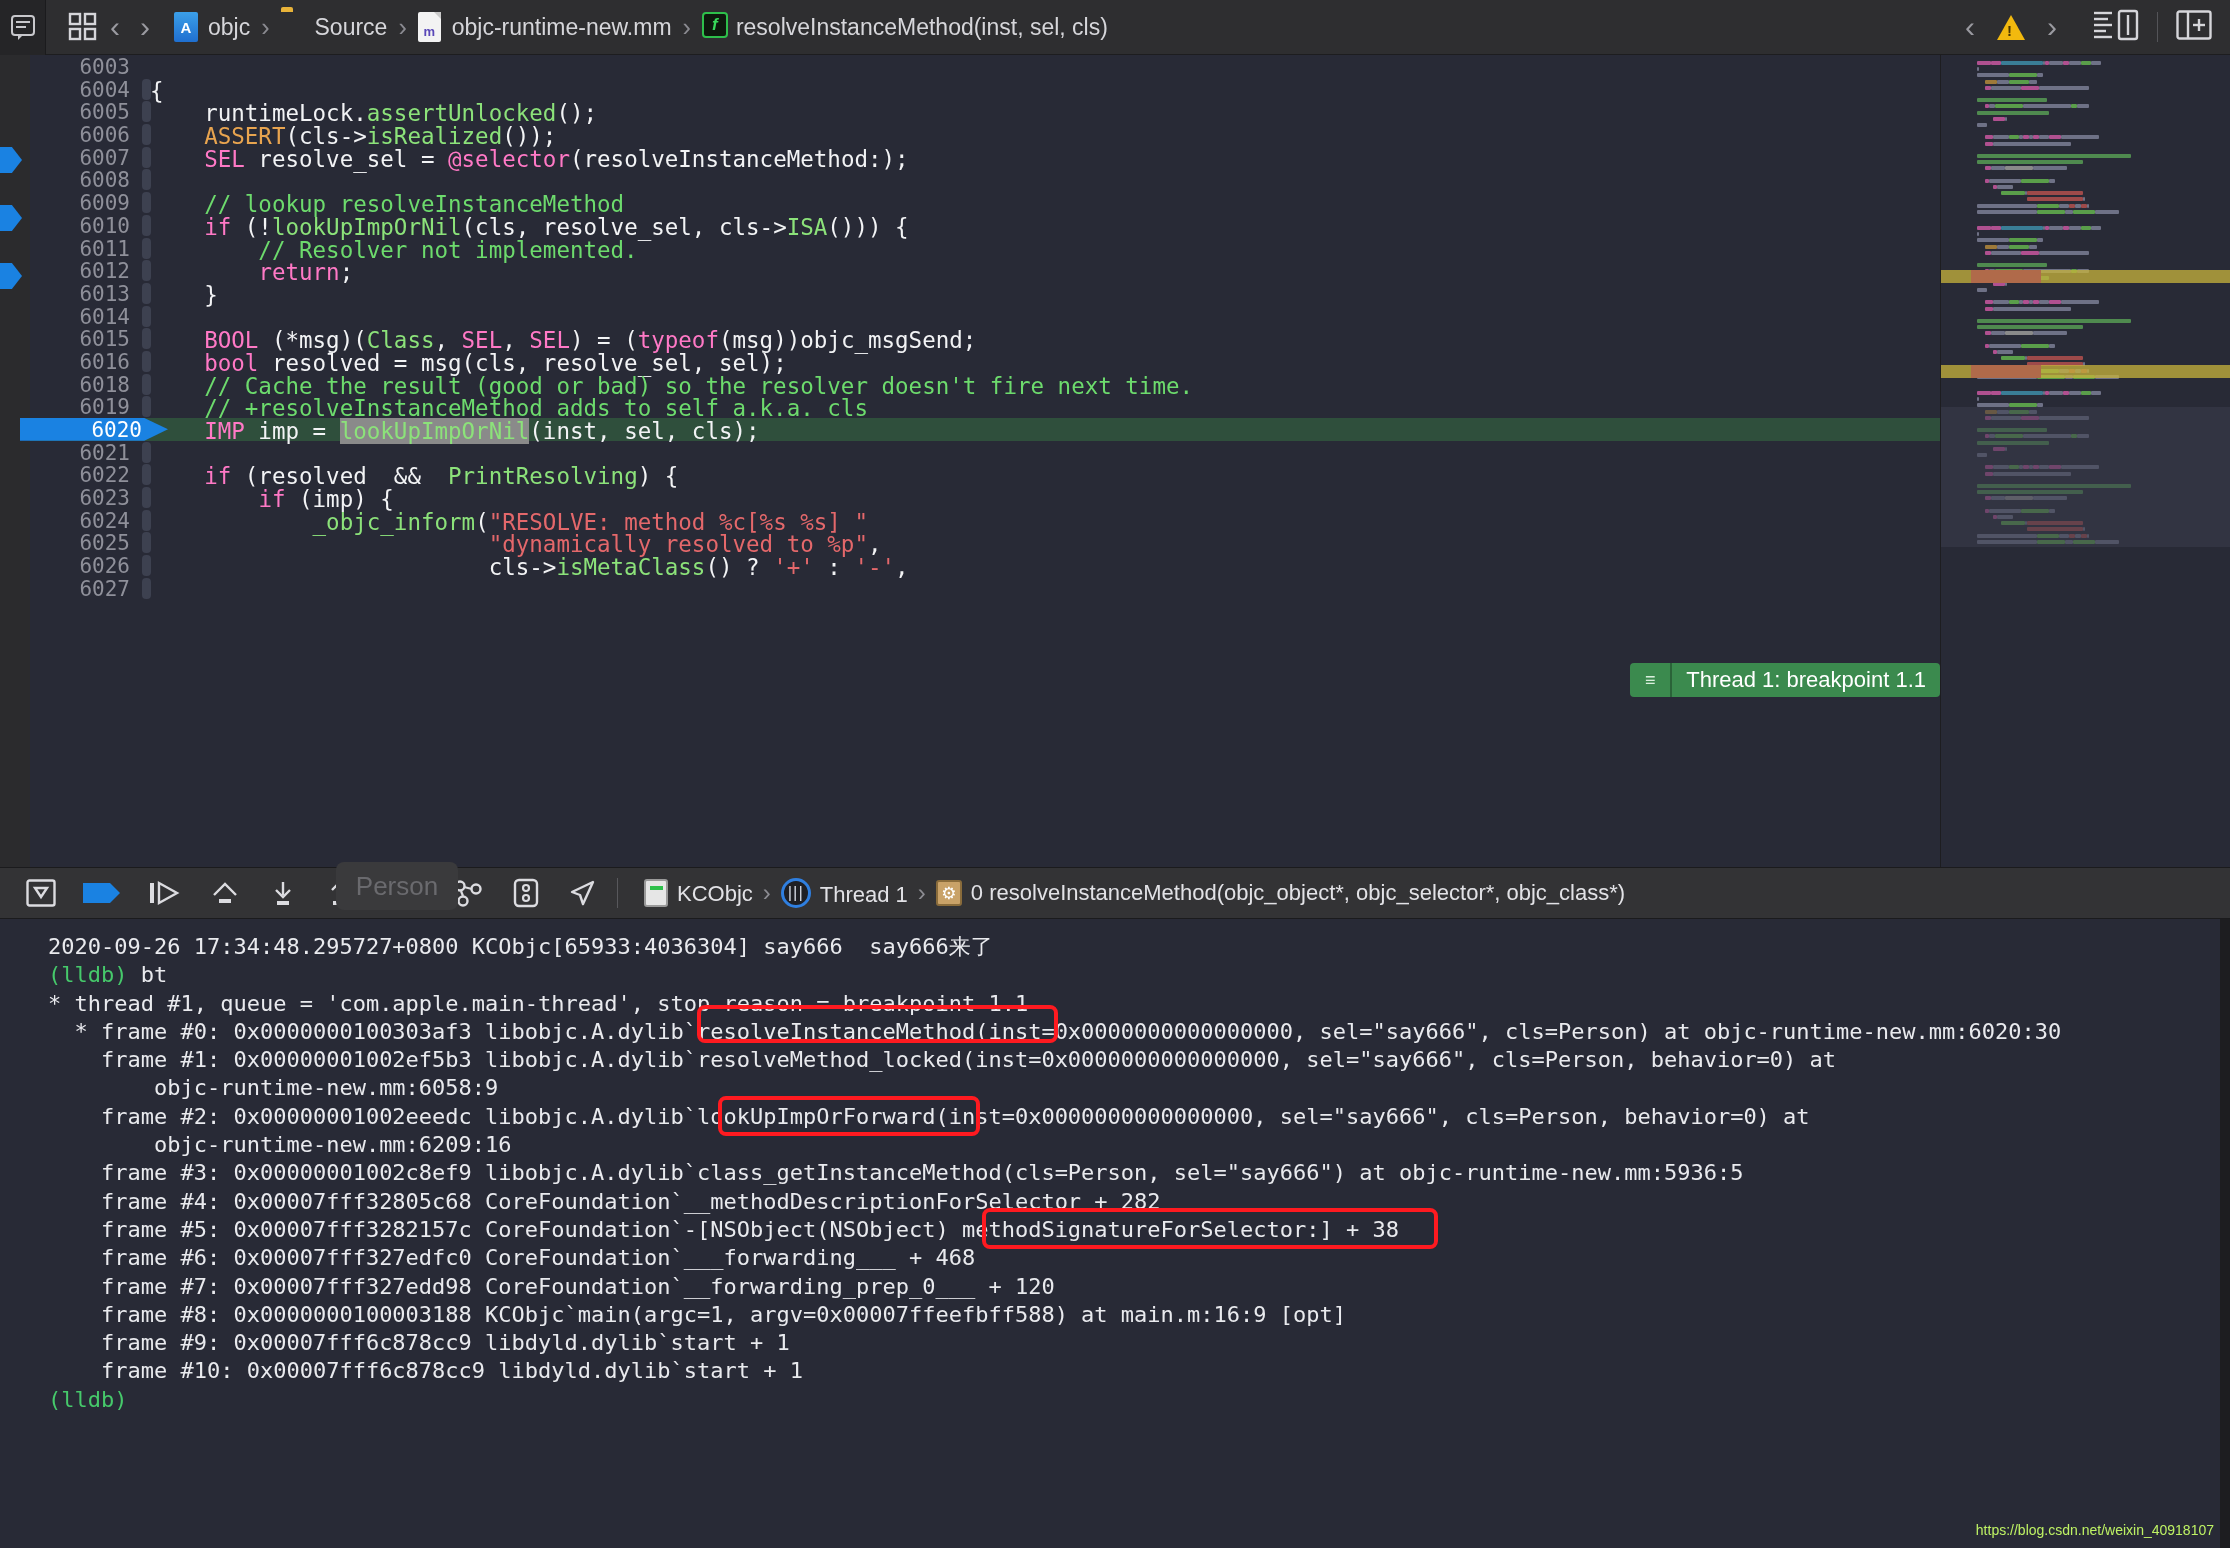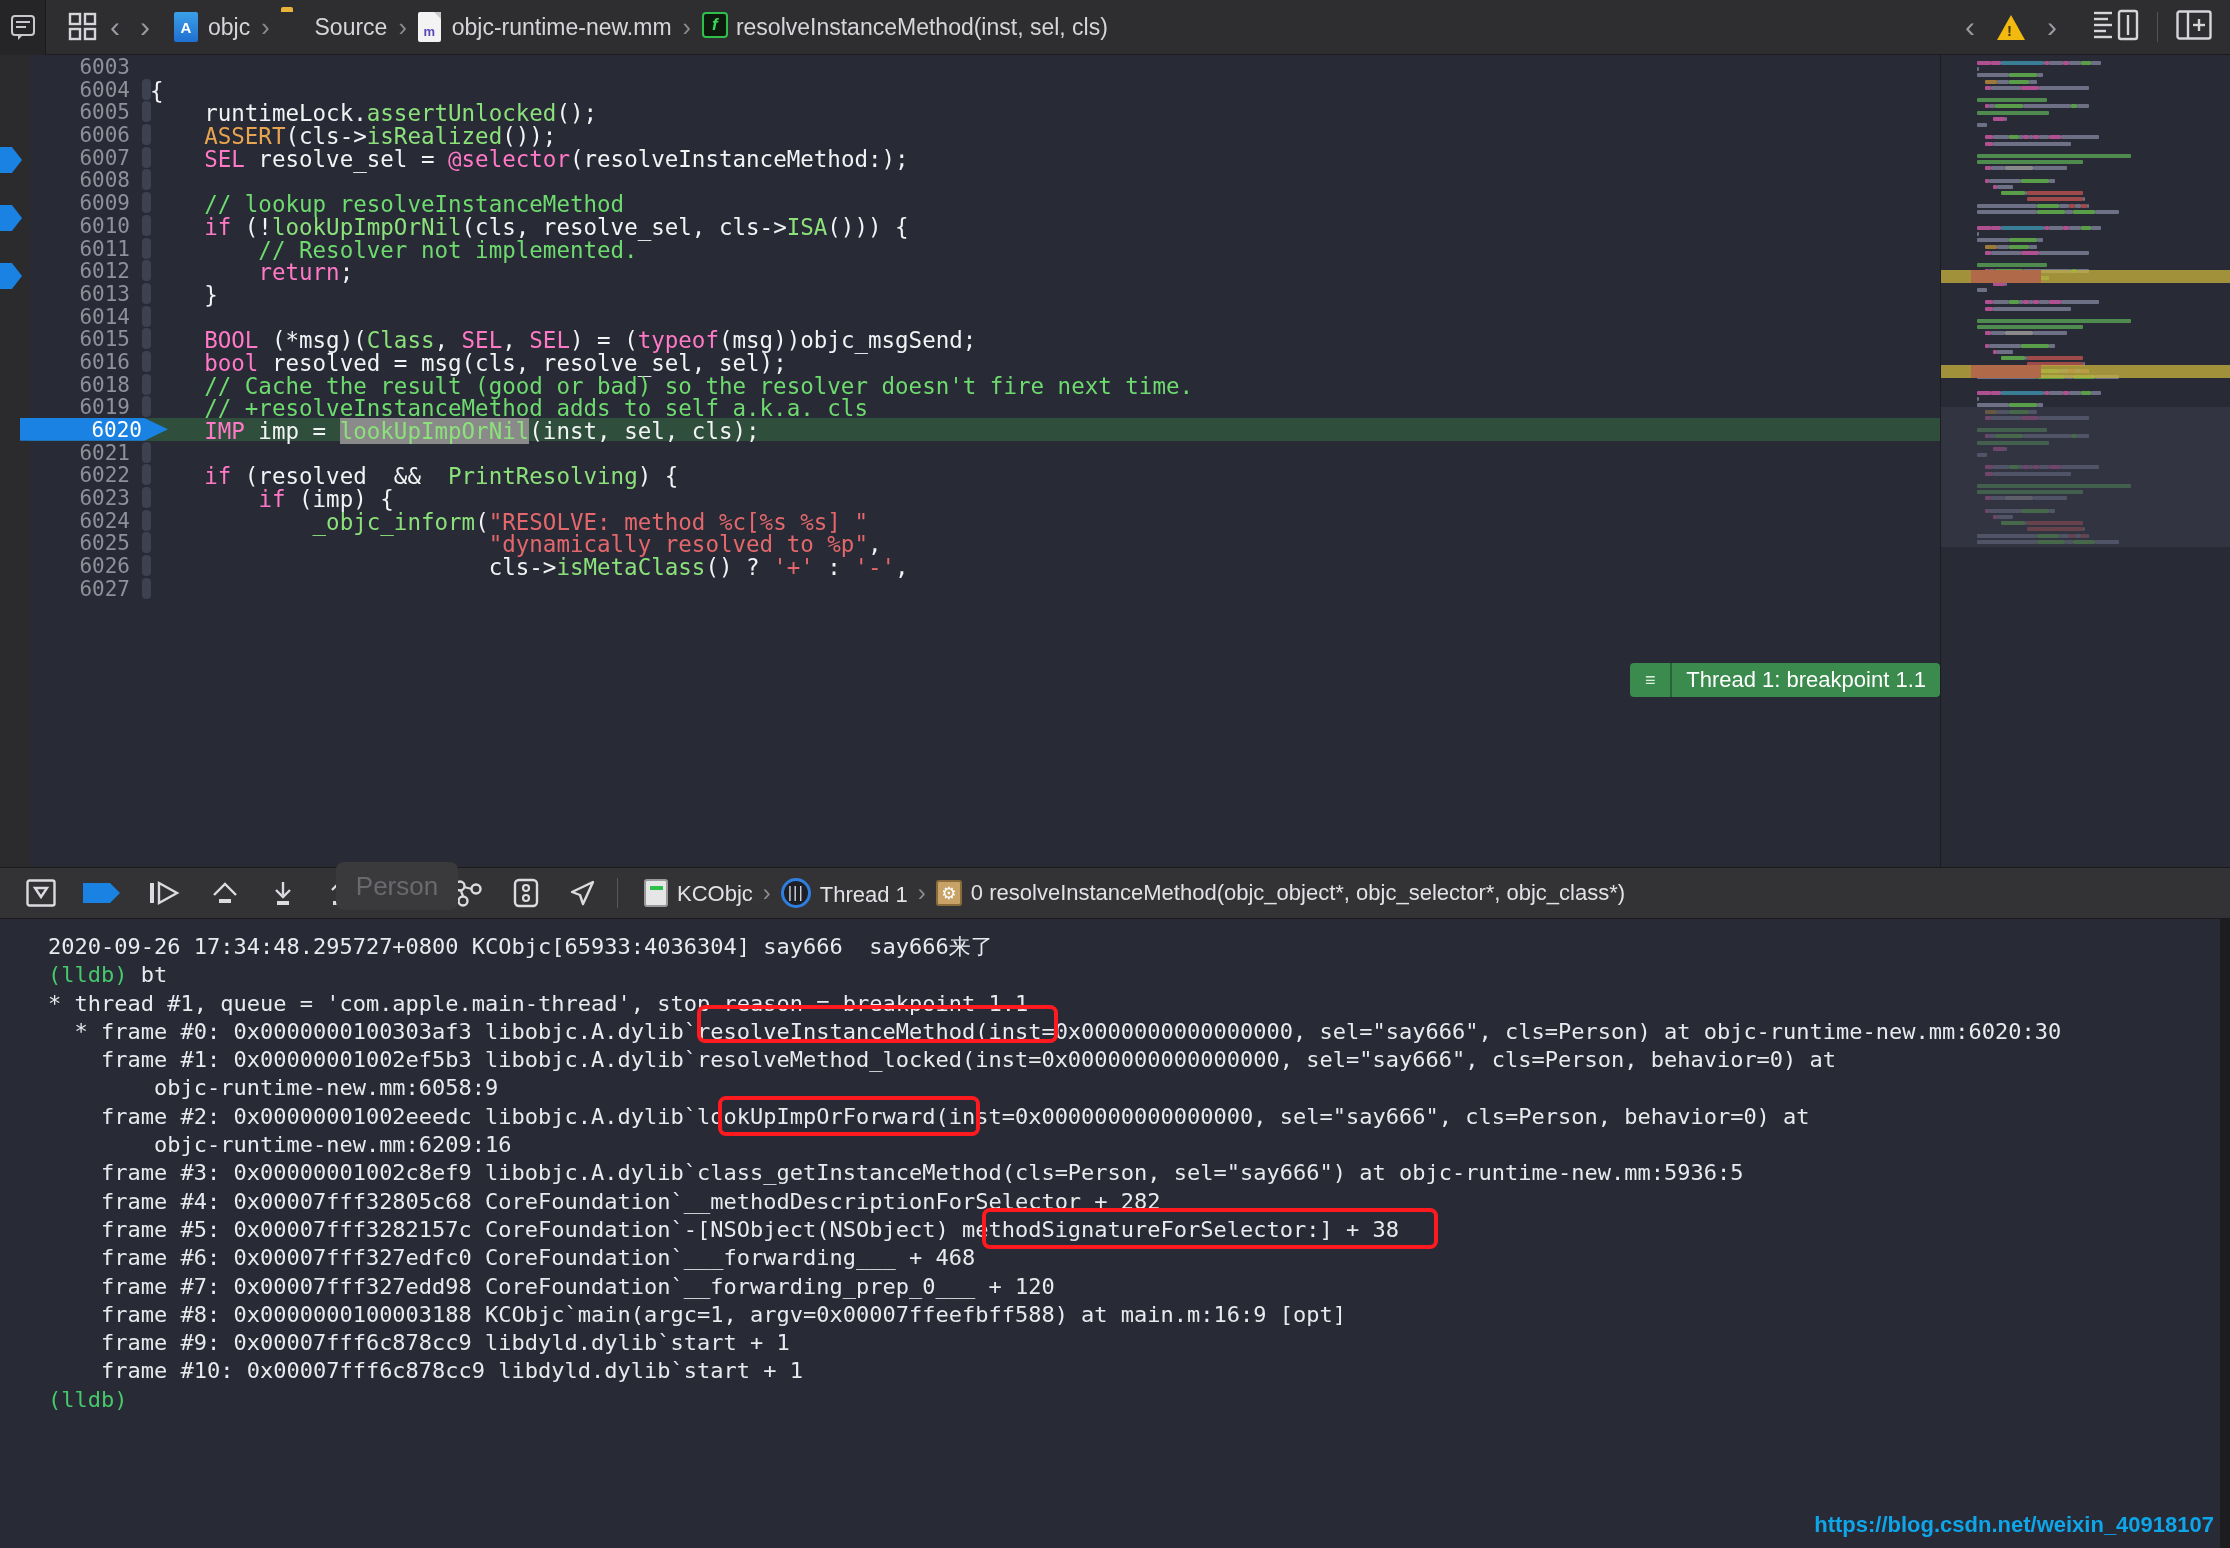--- a/index.html
+++ b/index.html
@@ -116,22 +116,22 @@
   .person-tip { position: absolute; left: 336px; top: 862px; width: 122px; height: 48px;
      background: #3a3a3c; border-radius: 8px; display:flex; align-items:center; justify-content:center;
      color: #6a6a6e; font-size: 26px; }
 
   
   .console { position: absolute; left: 0; top: 919px; width: 2230px; height: 629px; background: #282a36;
      font-family: "DejaVu Sans Mono", monospace; font-size: 22px; color: #e9eaee;
      padding: 14px 0 0 48px; line-height: 28.3px; white-space: pre; }
   .console .grn { color: #46c96b; }
   .boxed { position: absolute; border: 4px solid #ff1a20; border-radius: 8px; pointer-events: none; }
-  .watermark { position: absolute; right: 16px; bottom: 10px; color: #0ea5e9; font-size: 22px;
-     font-family: "Liberation Sans", sans-serif; font-weight: bold; }
+  .watermark { position: absolute; right: 16px; bottom: 10px; color: #bef264; font-size: 14px;
+     font-family: "Liberation Sans", sans-serif; }
   .rightstrip { position: absolute; right: 0; top: 919px; width: 10px; height: 629px; background: #1d1d20; }
   .leftstrip { position: absolute; left: 0; top: 919px; width: 45px; height: 629px; background: #282a36; }
 </style>
 </head>
 <body>
 
 <div id="app">
 
   <div class="toolbar">
     <div class="tb-leftpanel">

